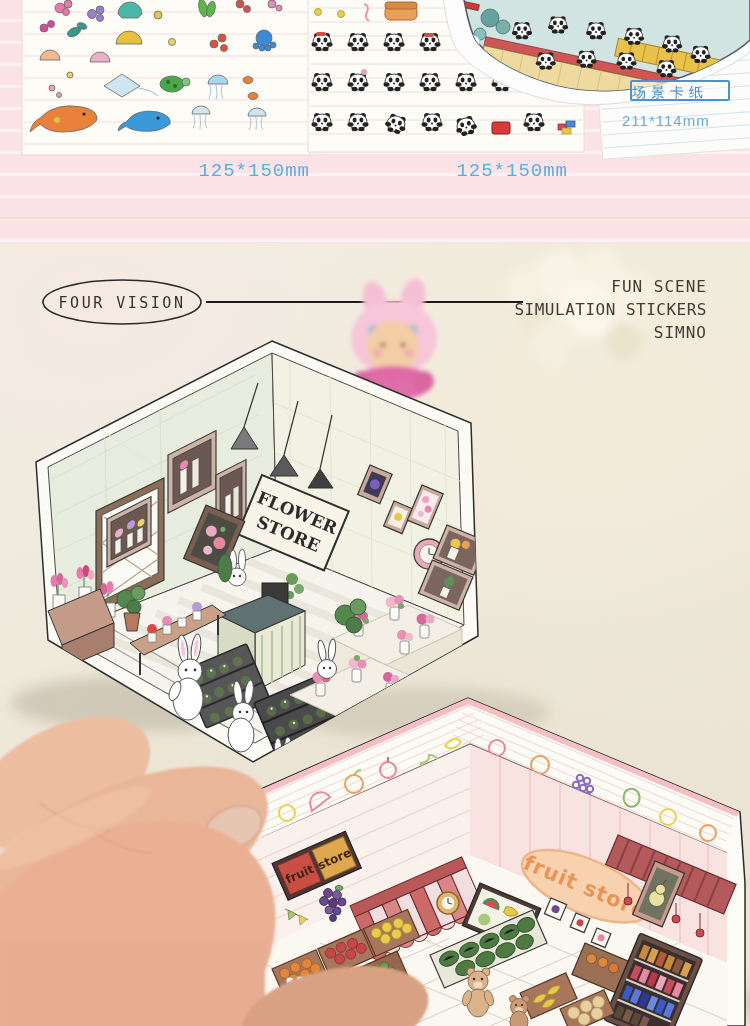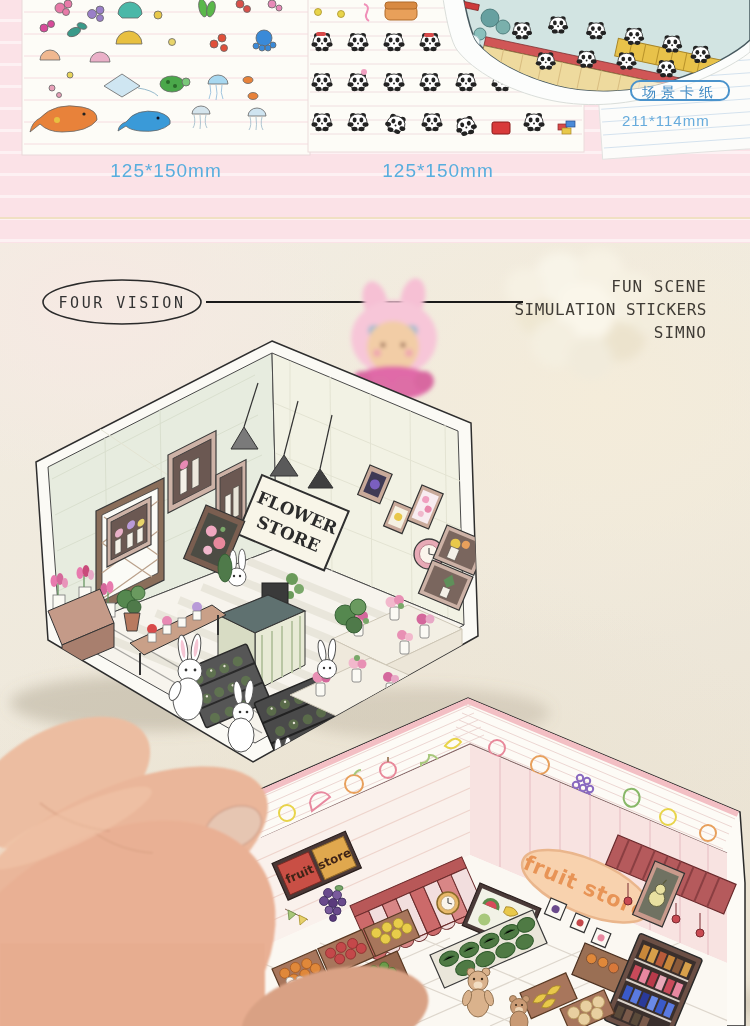--- a/index.html
+++ b/index.html
@@ -2,23 +2,23 @@
 <html><head>
 <meta charset="utf-8">
 <style>
   html,body{margin:0;padding:0;background:#fff;}
   .page{position:relative;width:750px;height:1026px;overflow:hidden;font-family:"Liberation Sans",sans-serif;}
   
   .top-section{position:absolute;left:0;top:0;width:750px;height:243px;overflow:hidden;
     background:repeating-linear-gradient(to bottom,#fbe2e7 0px,#fbe2e7 19px,#fdf1f3 19px,#fdf1f3 22px);}
   .tan-line{position:absolute;left:0;top:217px;width:750px;height:2px;background:#ead9ae;opacity:.7;}
   .top-svg{position:absolute;left:0;top:-60px;}
-  .dim-label{position:absolute;top:160px;font-size:19px;letter-spacing:1px;color:#58aede;text-align:center;}
-  .scene-label-box{position:absolute;left:630px;top:80px;width:100px;height:21px;border:2px solid #4a93cc;border-radius:10px;
-    color:#3f8ac4;font-size:14px;letter-spacing:5px;text-align:center;line-height:21px;background:rgba(253,253,252,.55);box-sizing:border-box;}
+  .dim-label{position:absolute;top:160px;font-size:19px;letter-spacing:1px;color:#58aede;text-align:right;font-family:Liberation Mono, monospace;}
+  .scene-label-box{position:absolute;left:630px;top:80px;width:100px;height:21px;border:2px solid #4a93cc;border-radius:2px;
+    color:#3f8ac4;font-size:14px;letter-spacing:5px;line-height:21px;background:rgba(253,253,252,.55);box-sizing:border-box;}
   .scene-dim{position:absolute;left:622px;top:112px;width:110px;font-size:15px;letter-spacing:1px;color:#66abdc;}
   
   .photo-section{position:absolute;left:0;top:243px;width:750px;height:783px;overflow:hidden;
     background:
       radial-gradient(420px 300px at 12% 8%,#f6e9e3 0%,rgba(246,233,227,0) 60%),
       radial-gradient(500px 380px at 80% 20%,#f4ecda 0%,rgba(244,236,218,0) 65%),
       radial-gradient(700px 500px at 50% 85%,#eae2d0 0%,rgba(234,226,208,0) 70%),
       linear-gradient(160deg,#f2ede2 0%,#efe9dc 45%,#e9e1d1 100%);}
   .photo-svg{position:absolute;left:0;top:0;}
   text{font-family:"DejaVu Sans",sans-serif;}

